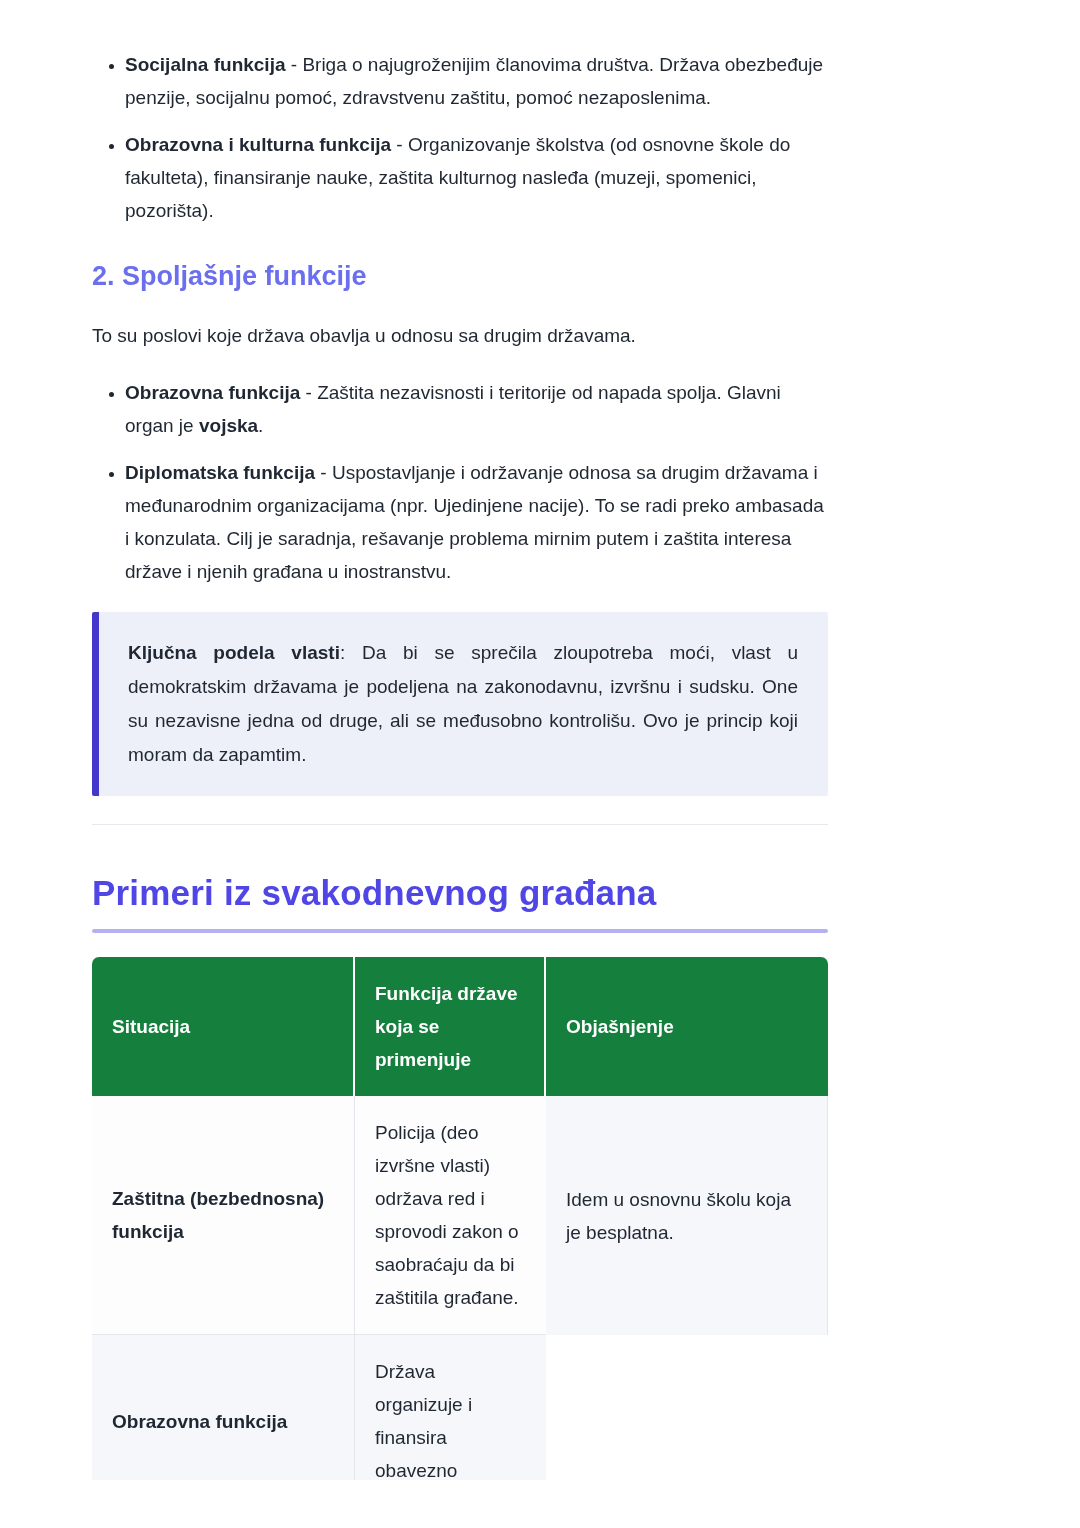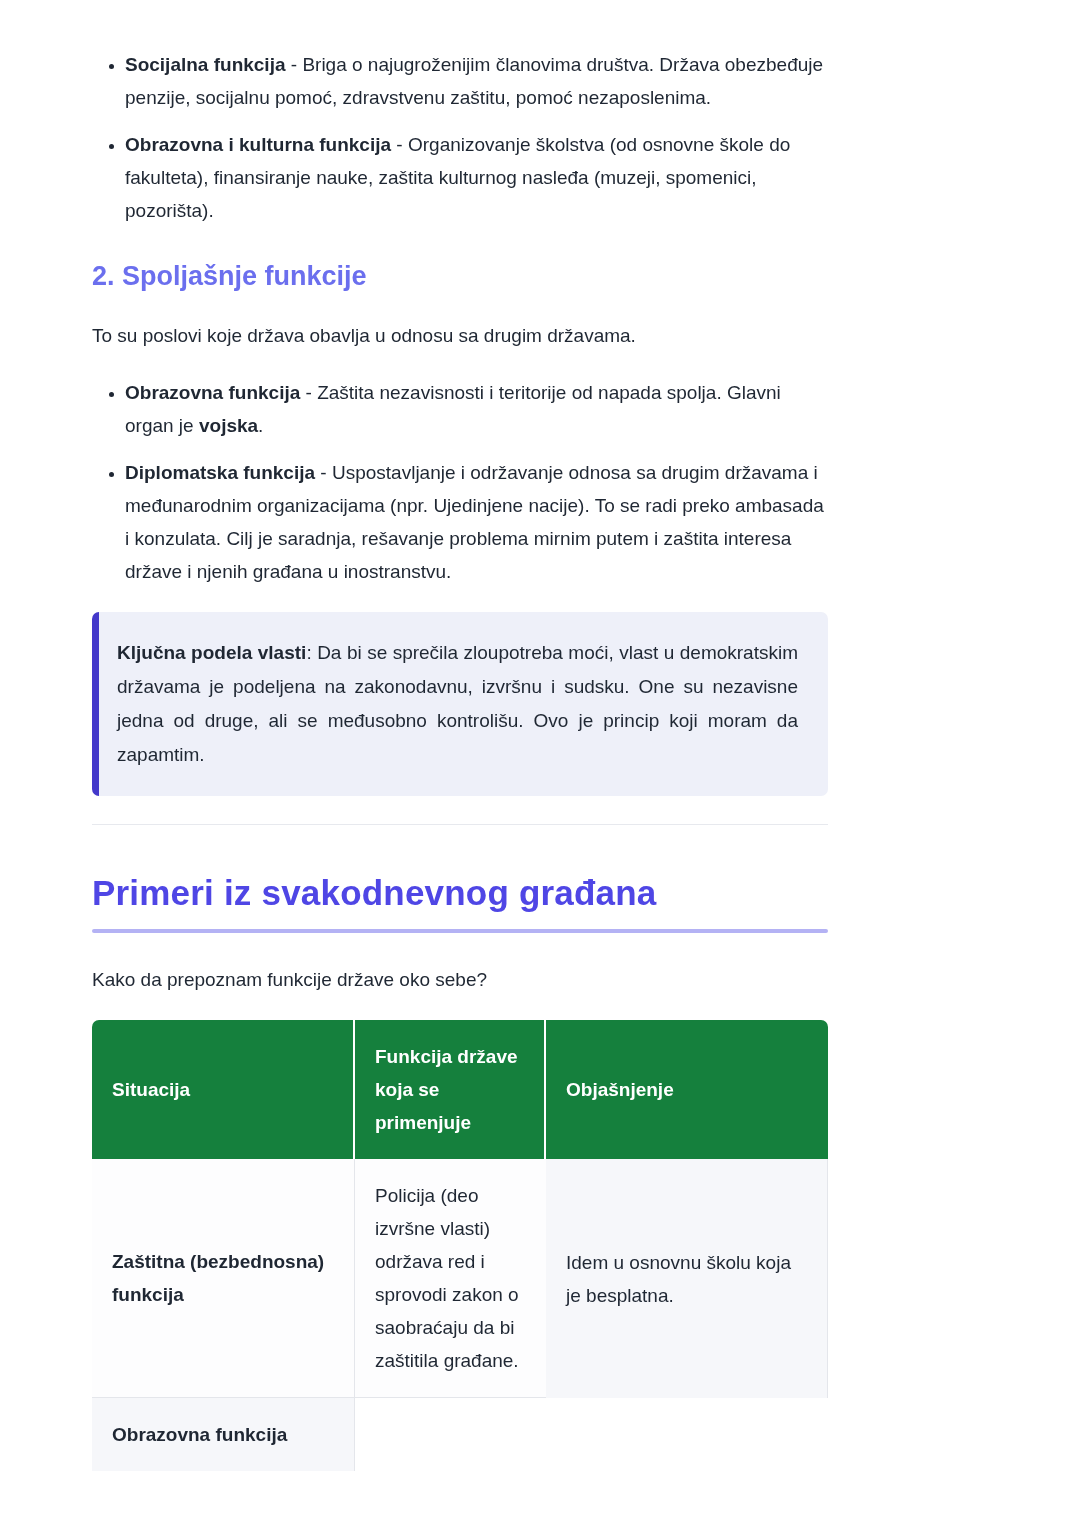--- a/index.html
+++ b/index.html
@@ -41,22 +41,22 @@
   }
   p.body-par {
     margin: 26px 0 0 0;
     font-size: 19px; line-height: 33px;
   }
 
   .callout {
     margin-top: 24px;
     background: #eef0f9;
     border-left: 7px solid #4338ca;
-    border-radius: 7px;
-    padding: 24px 30px 24px 18px;
+    border-radius: 2px;
+    padding: 24px 30px 24px 29px;
   }
   .callout p {
     margin: 0;
     font-size: 19px; line-height: 34px;
     text-align: justify;
   }
 
   hr.divider {
     margin: 28px 0 0 0;
     border: none; border-top: 1px solid #e7e9ee;
@@ -142,21 +142,20 @@
 
     <div class="callout">
       <p><span class="b">Ključna podela vlasti</span><span>: </span><span>Da bi se sprečila zloupotreba moći, vlast u demokratskim državama je podeljena na zakonodavnu, izvršnu i sudsku. One su nezavisne jedna od druge, ali se međusobno kontrolišu. Ovo je princip koji moram da zapamtim.</span></p>
     </div>
 
     <hr class="divider">
 
     <h1 class="page-title">Primeri iz svakodnevnog građana</h1>
     <div class="title-underline"></div>
 
-    <p class="body-par question">Kako da prepoznam funkcije države oko sebe?</p>
 
     <div class="table">
       <div class="th sep">
           <span class="inner">Situacija</span>
         </div>
       <div class="th sep">
           <span class="inner">Funkcija države koja se primenjuje</span>
         </div>
       <div class="th">
           <span class="inner">Objašnjenje</span>
@@ -168,19 +167,22 @@
       <div class="td row1">
           <span class="inner">Policija (deo izvršne vlasti) održava red i sprovodi zakon o saobraćaju da bi zaštitila građane.</span>
         </div>
 
       <div class="td sep row2">
           <span class="inner">Idem u osnovnu školu koja je besplatna.</span>
         </div>
       <div class="td sep row2">
           <span class="inner b">Obrazovna funkcija</span>
         </div>
+      <div class="td row2">
+          <span class="inner">Država organizuje i finansira obavezno</span>
+        </div>
     </div>
 
   </div>
 
   <div class="side-strip"></div>
   <div class="watermark">(c) Knowunity 2025</div>
 </div>
 
 </body></html>

